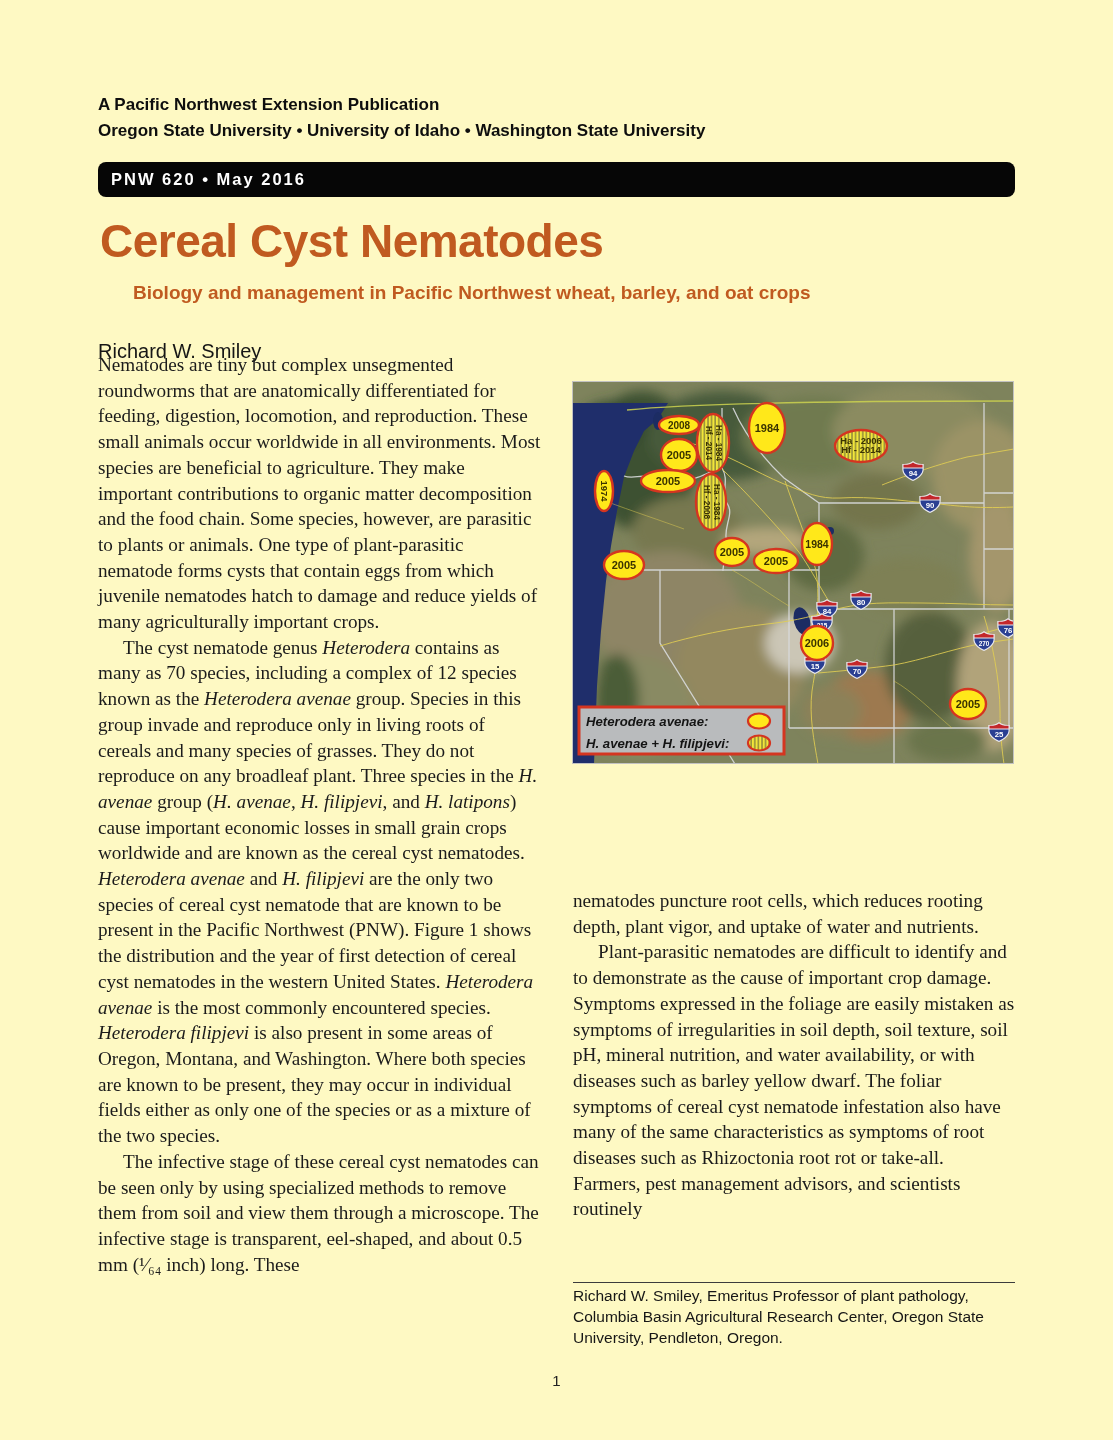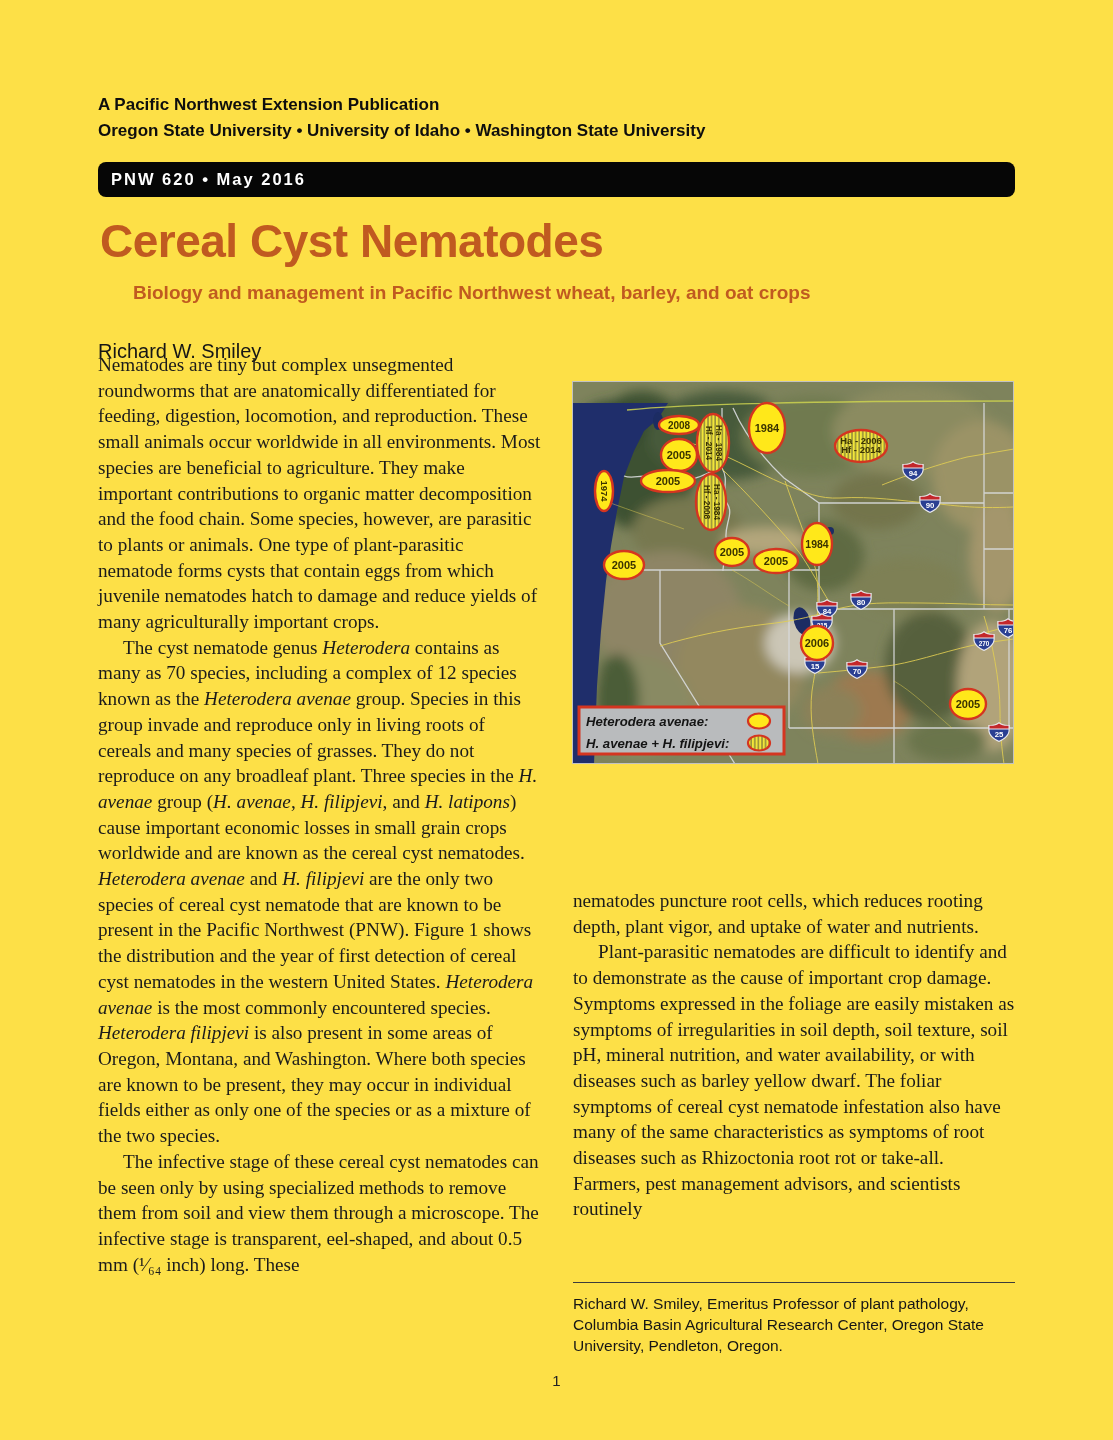--- a/index.html
+++ b/index.html
@@ -1,17 +1,17 @@
 <!DOCTYPE html>
 <html><head>
 <meta charset="utf-8">
 <style>
   html,body{margin:0;padding:0;background:#e8e8e8;}
   .page{
-    position:relative;width:1113px;height:1440px;margin:0 auto;background:#fde047;
+    position:relative;width:1113px;height:1440px;margin:0 auto;background:#fef9c3;
     overflow:hidden;font-family:"Liberation Serif","DejaVu Serif",serif;color:#1b1b1b;
   }
   .pub-header{position:absolute;left:98px;top:92px;font-family:"Liberation Sans","DejaVu Sans",sans-serif;
     font-weight:bold;font-size:17px;line-height:26px;color:#0e0e0e;}
   .banner{position:absolute;left:98px;top:162px;width:917px;height:35px;background:#060606;
     box-sizing:border-box;color:#ffffff;font-family:"Liberation Sans","DejaVu Sans",sans-serif;
     font-weight:bold;font-size:16.5px;line-height:35px;padding-left:13px;letter-spacing:2px;border-radius:8px;}
   .title{position:absolute;left:100px;top:214px;font-family:"Liberation Sans","DejaVu Sans",sans-serif;
     font-weight:bold;font-size:46px;letter-spacing:-0.5px;color:#c05a20;text-align:center;}
   .subtitle{position:absolute;left:98px;top:282px;font-family:"Liberation Sans","DejaVu Sans",sans-serif;
@@ -22,21 +22,21 @@
   #left-col{left:98px;top:352px;}
   #right-col{left:573px;top:888px;width:442px;}
   .bodycol p{margin:0;}
   .bodycol p.ind{text-indent:25px;}
   figure.mapfig{position:absolute;left:572px;top:381px;margin:0;width:442px;height:383px;}
   .figcap{position:absolute;left:573px;top:776px;width:442px;
     font-family:"Liberation Sans","DejaVu Sans",sans-serif;font-size:17px;line-height:22.5px;color:#1e1e1e;}
   .credit{position:absolute;left:573px;top:849px;width:442px;
     font-family:"Liberation Sans","DejaVu Sans",sans-serif;font-size:13.5px;color:#1e1e1e;}
   .footnote{position:absolute;left:573px;top:1282px;width:442px;border-top:1.5px solid #3c3c3c;
-    padding-top:10px;font-family:"Liberation Sans","DejaVu Sans",sans-serif;font-size:15.5px;line-height:21px;color:#161616;}
+    padding-top:2px;font-family:"Liberation Sans","DejaVu Sans",sans-serif;font-size:15.5px;line-height:21px;color:#161616;}
   .pagenum{position:absolute;left:0;top:1372px;width:1113px;text-align:center;
     font-family:"Liberation Sans","DejaVu Sans",sans-serif;font-size:15px;color:#222;}
 </style>
 </head>
 <body>
 
 <div class="page">
 
   <div class="pub-header">
     <div>A Pacific Northwest Extension Publication</div>

